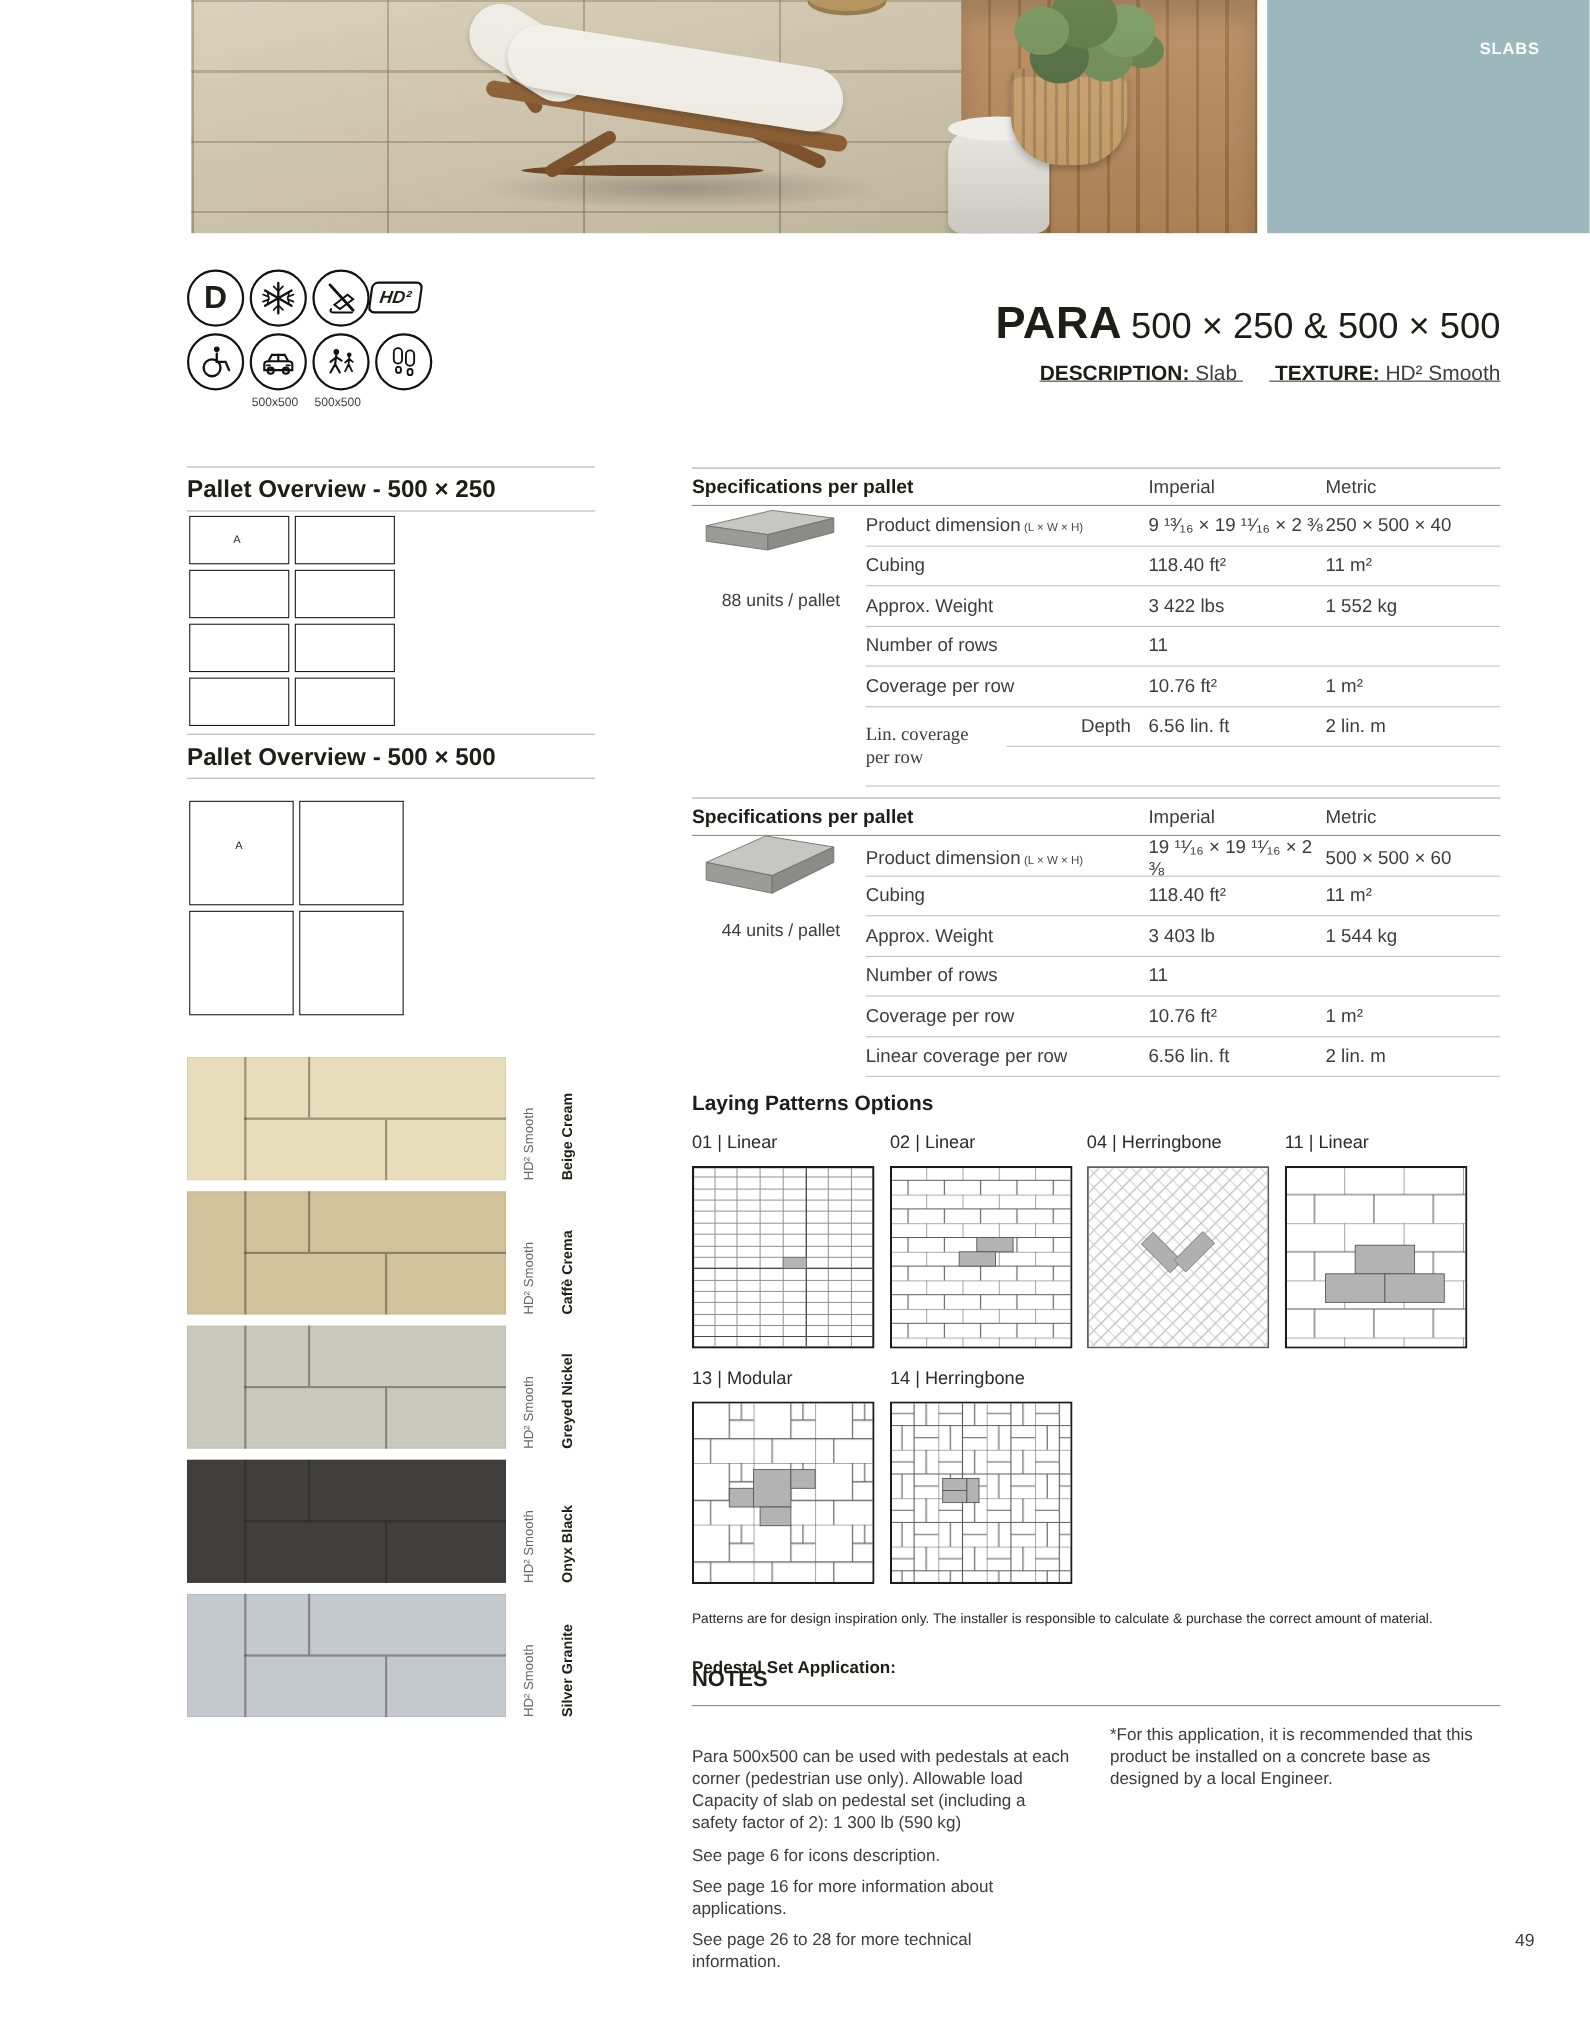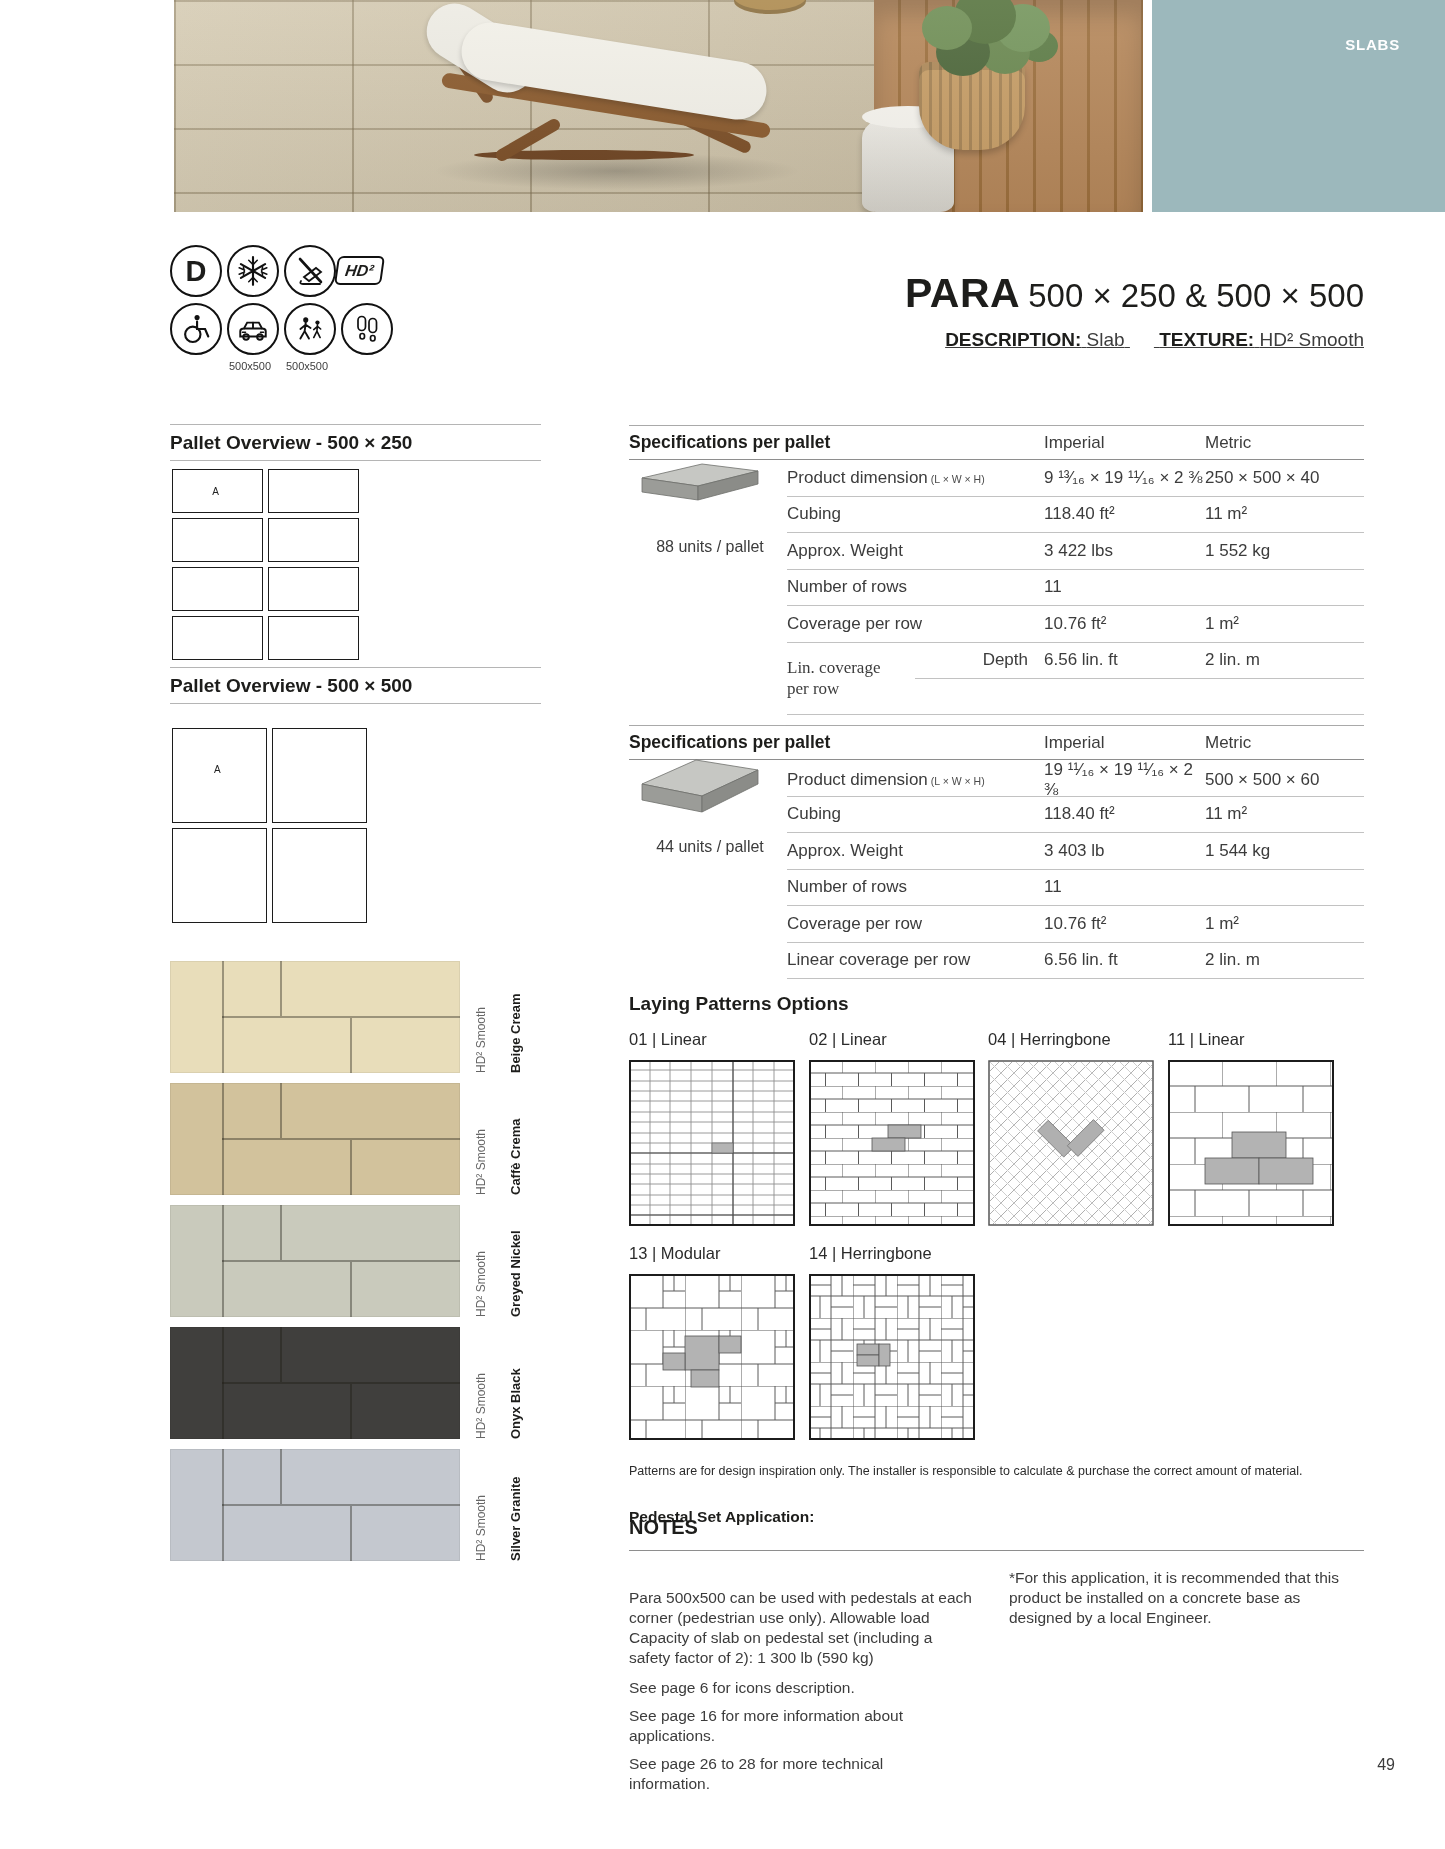--- a/index.html
+++ b/index.html
@@ -34,21 +34,21 @@
   .teal{left:1152px;top:0;width:293px;height:212px;}
   .slabs-label{right:45px;top:36px;color:#fff;font-size:15px;font-weight:700;letter-spacing:.8px;}
 
   
   .circ{width:52px;height:52px;border:2.5px solid #111;border-radius:50%;display:flex;align-items:center;justify-content:center;background:#fff;box-sizing:border-box;}
   .dletter{font-size:29px;font-weight:700;}
   .hdbadge{left:336px;top:256px;width:47px;height:29px;border:2.5px solid #111;border-radius:6px;transform:skewX(-8deg);display:flex;align-items:center;justify-content:center;font-style:italic;font-weight:700;font-size:16px;box-sizing:border-box;}
   .sizelabel{font-size:11px;color:#3f3f3f;text-align:center;width:62px;}
 
   
-  .lheading{left:170px;width:371px;border-top:1px solid #b5b5b5;border-bottom:1px solid #b5b5b5;padding:7px 0 6px 0;font-size:19px;font-weight:600;}
+  .lheading{left:170px;width:371px;border-top:1px solid #b5b5b5;border-bottom:1px solid #b5b5b5;padding:7px 0 6px 0;font-size:22px;font-weight:600;}
 
   
   .pcell{position:absolute;border:1.6px solid #1c1c1c;background:#fff;box-sizing:border-box;}
   .pcell span{position:absolute;left:44%;top:38%;font-size:10px;color:#222;}
 
   
   .spec{width:735px;}
   .spec .thead{display:grid;grid-template-columns:415px 161px 1fr;align-items:center;height:33px;border-top:1px solid #a9a9a9;border-bottom:1px solid #8e8e8e;}
   .spec .thead .tt{font-size:17.5px;font-weight:700;}
   .spec .thead .tc{font-size:17px;color:#3c3c3c;}

